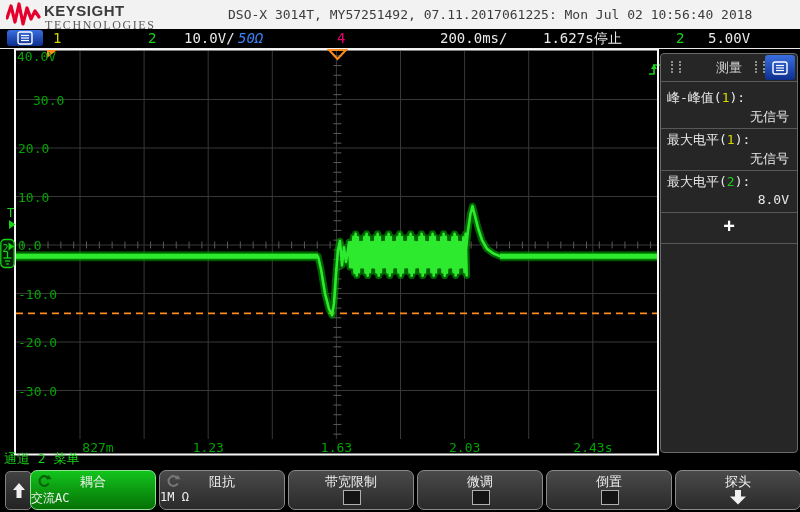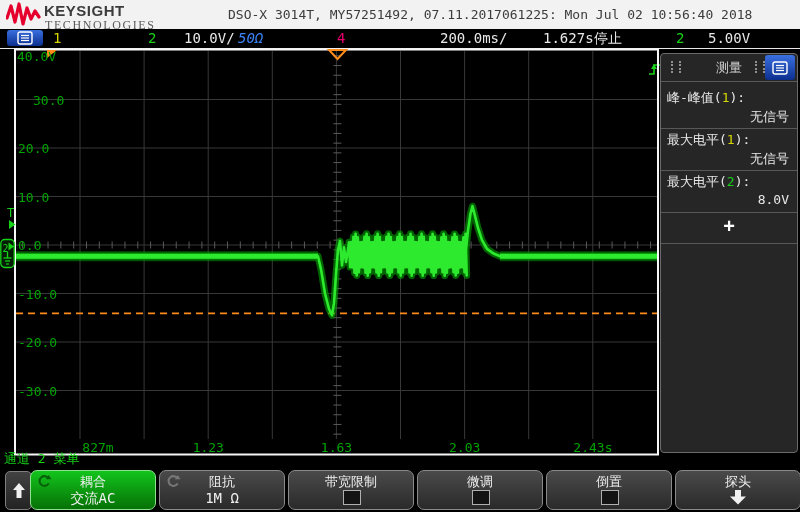--- a/index.html
+++ b/index.html
@@ -38,21 +38,21 @@
   
   .vlabel,.tlabel{position:absolute;font-size:13px;color:#00a400;white-space:nowrap;}
   
   .menu-title{left:4px;top:450px;font-size:13px;color:#17d317;}
   .backbtn{left:5px;top:471px;width:25px;height:37px;border-radius:5px;border:1px solid #808080;
            background:linear-gradient(#424242,#232323);display:flex;align-items:center;justify-content:center;}
   .sk{position:absolute;top:470px;width:124px;height:38px;border-radius:7px;border:1px solid #8a8a8a;
       background:linear-gradient(#4a4a4a,#2a2a2a);color:#f0f0f0;}
   .sk.green{background:linear-gradient(#12c41c,#067106);border-color:#8fe08f;text-decoration:underline;}
   .sk .top{position:absolute;left:0;top:2px;width:100%;text-align:center;font-size:13px;white-space:nowrap;}
-  .sk .bot{position:absolute;left:0;top:19px;width:100%;text-align:center;font-size:14px;white-space:nowrap;}
+  .sk .bot{position:absolute;left:0;top:19px;width:100%;text-align:left;font-size:12px;white-space:nowrap;}
   .sk .rot{position:absolute;left:6px;top:3px;}
   .chk{position:absolute;left:50%;top:19px;margin-left:-8px;width:16px;height:13px;
        background:#141414;border:1px solid #b0b0b0;}
   .probe-arrow{position:absolute;left:50%;top:19px;margin-left:-12px;}
 </style>
 </head>
 <body>
 
 <div class="screen">
 

